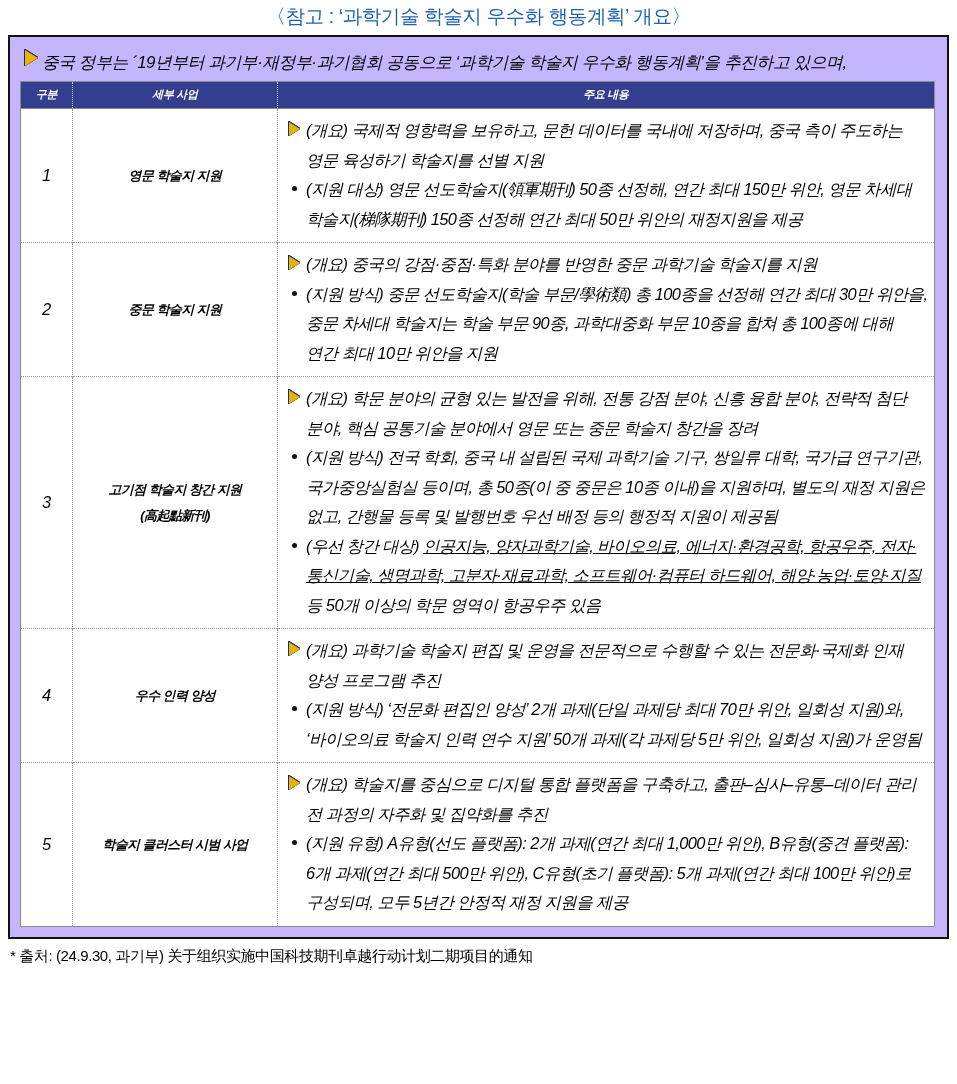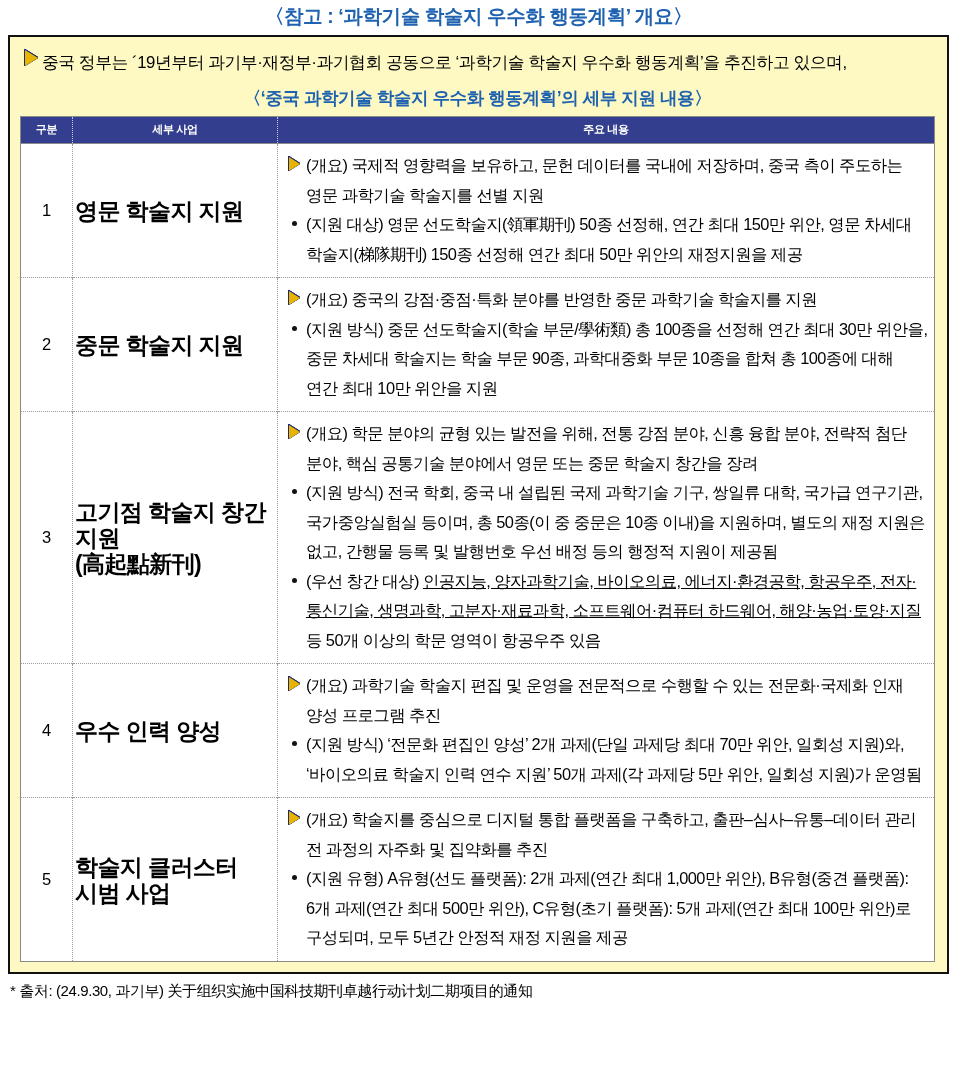--- a/index.html
+++ b/index.html
@@ -21,33 +21,34 @@
     height: 1084px;
     box-sizing: border-box;
     padding: 0 8px;
   }
 
   
   .doc-title {
     text-align: center;
     color: #1F62B0;
     font-size: 19.5px;
-    font-weight: bold;
+    font-weight: normal;
     letter-spacing: -0.4px;
     padding: 5px 0 7px 0;
     line-height: 1.2;
     white-space: nowrap;
   }
 
   
   .frame {
     border: 2.3px solid #111111;
     box-sizing: border-box;
     padding: 9px 12px 10px 10px;
-    background: #fef9c3;
+    background: #c4b5fd;
+    font-style: italic;
   }
 
   
   .intro {
     margin: 0 0 2px 0;
   }
   .bullet-row {
     display: flex;
     align-items: flex-start;
     margin-bottom: 2px;
@@ -139,22 +140,22 @@
   }
   table.support td:last-child { border-right: none; }
   table.support tbody tr:first-child td { border-top: none; }
 
   td.cell-no {
     text-align: center;
     font-size: 16.5px;
     letter-spacing: -0.2px;
   }
   td.cell-prog {
-    text-align: left;
-    font-size: 23px;
+    text-align: center;
+    font-size: 13px;
     font-weight: bold;
     letter-spacing: -0.6px;
     line-height: 26px;
     padding: 0 2px;
     word-break: keep-all;
   }
   td.cell-desc {
     padding: 7px 6px 8px 4px;
     vertical-align: top;
   }
@@ -202,21 +203,20 @@
       <div class="bullet-row">
         <span class="bullet-mark">
             <span class="tri"></span>
           </span>
         <span class="bullet-text"><span>중국 정부는 ´19년부터 과기부·재정부·과기협회 공동으로 ‘과학기술 학술지 우수화 행동계획’을 추진하고 있으며,</span><br></span>
       </div>
 
 
     </div>
 
-    <div class="table-caption">〈‘중국 과학기술 학술지 우수화 행동계획’의 세부 지원 내용〉</div>
 
     <table class="support">
       <colgroup>
         <col class="c-no">
           <col class="c-prog">
           <col class="c-desc">
       </colgroup>
       <thead>
         <tr>
           <th>구분</th>
@@ -227,21 +227,21 @@
       <tbody>
 
         <tr>
           <td class="cell-no">1</td>
           <td class="cell-prog">영문 학술지 지원</td>
           <td class="cell-desc">
             <div class="desc-row">
               <span class="desc-mark">
                   <span class="tri small"></span>
                 </span>
-              <span class="desc-text">(개요) 국제적 영향력을 보유하고, 문헌 데이터를 국내에 저장하며, 중국 측이 주도하는 영문 과학기술 학술지를 선별 지원</span>
+              <span class="desc-text">(개요) 국제적 영향력을 보유하고, 문헌 데이터를 국내에 저장하며, 중국 측이 주도하는 영문 육성하기 학술지를 선별 지원</span>
             </div>
             <div class="desc-row">
               <span class="desc-mark dotmark">
                   <span class="dot"></span>
                 </span>
               <span class="desc-text">(지원 대상) 영문 선도학술지(領軍期刊) 50종 선정해, 연간 최대 150만 위안, 영문 차세대 학술지(梯隊期刊) 150종 선정해 연간 최대 50만 위안의 재정지원을 제공</span>
             </div>
           </td>
         </tr>
 

